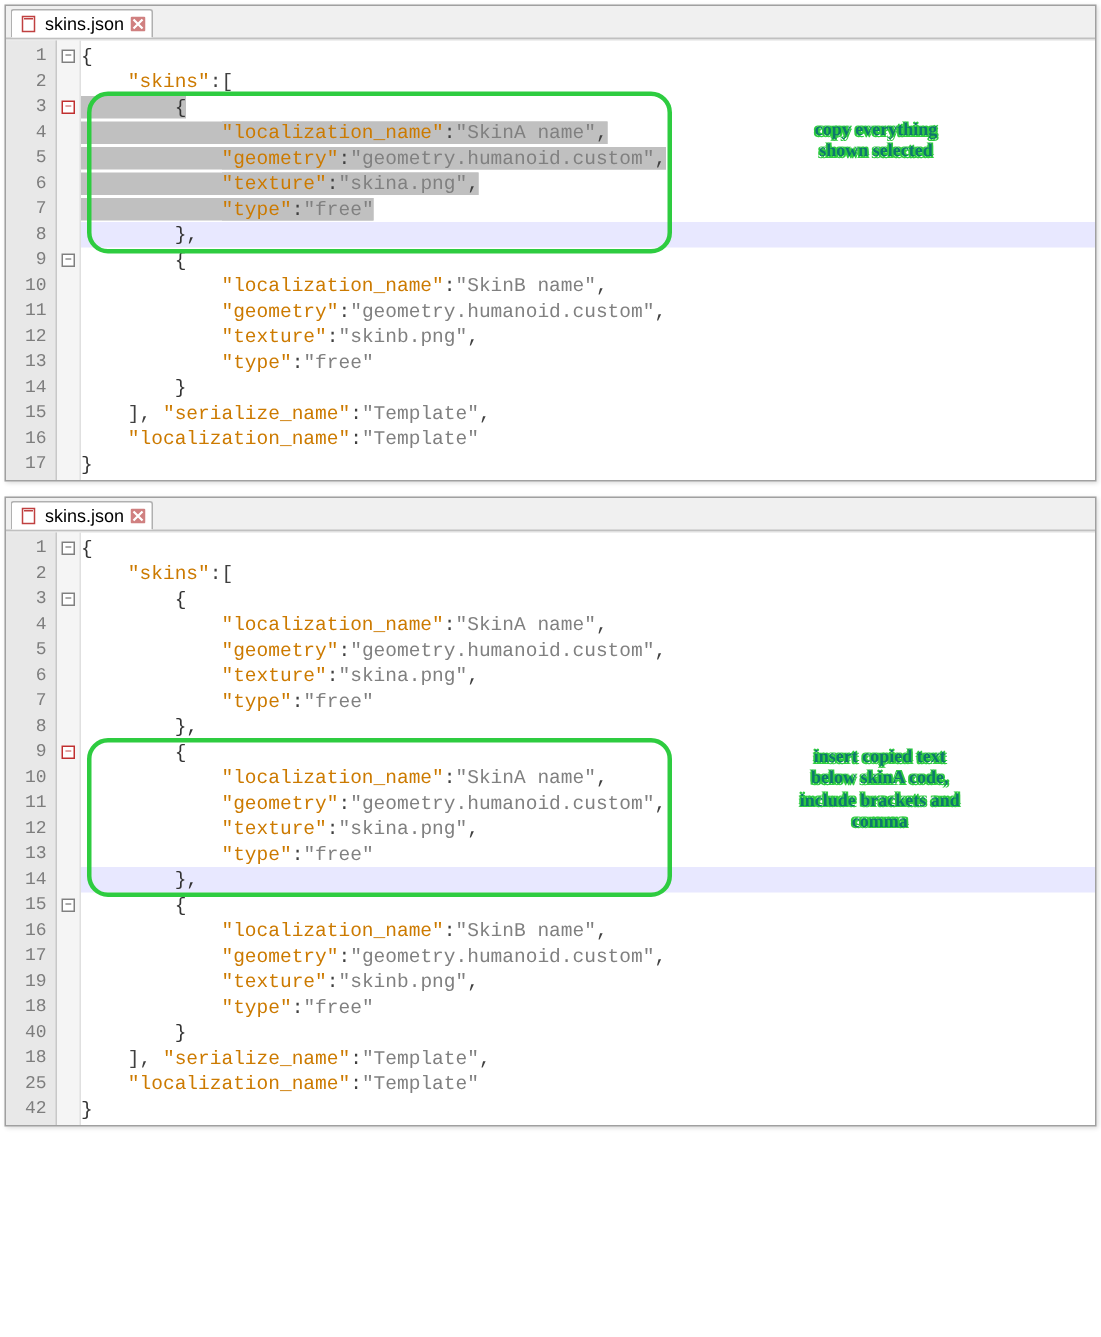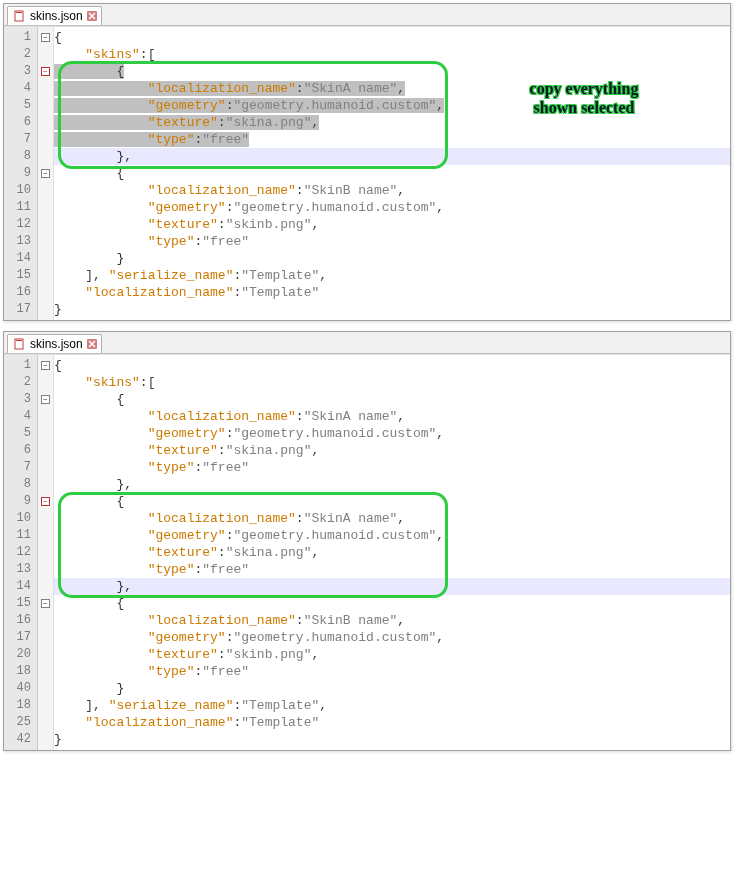--- a/index.html
+++ b/index.html
@@ -122,23 +122,23 @@
     position: absolute;
     border: 3px solid #2ecc40;
     border-radius: 14px;
     pointer-events: none;
     z-index: 5;
   }
   .annot-label {
     position: absolute;
     z-index: 6;
     font-family: "Comic Sans MS", "Segoe Print", cursive;
-    font-size: 16px;
+    font-size: 12px;
     font-weight: bold;
-    color: #0f172a;
+    color: #0f766e;
     text-shadow:
       -1px -1px 0 #2ecc40,
        1px -1px 0 #2ecc40,
       -1px  1px 0 #2ecc40,
        1px  1px 0 #2ecc40;
     text-align: center;
     pointer-events: none;
     line-height: 1.2;
   }
 </style>
@@ -262,21 +262,21 @@
         <div class="ln">8</div>
         <div class="ln">9</div>
         <div class="ln">10</div>
         <div class="ln">11</div>
         <div class="ln">12</div>
         <div class="ln">13</div>
         <div class="ln">14</div>
         <div class="ln">15</div>
         <div class="ln">16</div>
         <div class="ln">17</div>
-        <div class="ln">20</div>
+        <div class="ln">19</div>
         <div class="ln">18</div>
         <div class="ln">40</div>
         <div class="ln">18</div>
         <div class="ln">25</div>
         <div class="ln">42</div>
       </div>
     <div class="fold-col" id="fold2">
         <div class="fc">
           <div class="fold-box">−</div>
         </div>
@@ -328,14 +328,15 @@
         <div class="code-line">            <span class="k">"localization_name"</span><span class="p">:</span><span class="s">"SkinB name"</span><span class="p">,</span></div>
         <div class="code-line">            <span class="k">"geometry"</span><span class="p">:</span><span class="s">"geometry.humanoid.custom"</span><span class="p">,</span></div>
         <div class="code-line">            <span class="k">"texture"</span><span class="p">:</span><span class="s">"skinb.png"</span><span class="p">,</span></div>
         <div class="code-line">            <span class="k">"type"</span><span class="p">:</span><span class="s">"free"</span></div>
         <div class="code-line">        <span class="b">}</span></div>
         <div class="code-line">    <span class="p">], </span><span class="k">"serialize_name"</span><span class="p">:</span><span class="s">"Template"</span><span class="p">,</span></div>
         <div class="code-line">    <span class="k">"localization_name"</span><span class="p">:</span><span class="s">"Template"</span></div>
         <div class="code-line"><span class="b">}</span></div>
       </div>
     <div class="annotation-box" style="left:54px; top:137px; width:390px; height:106px;"></div>
+    <div class="annot-label" style="left:455px; top:142px; width:255px;">insert copied text<br>below skinA code,<br>include brackets and<br>comma</div>
   </div>
 </div>
 
 </body></html>

